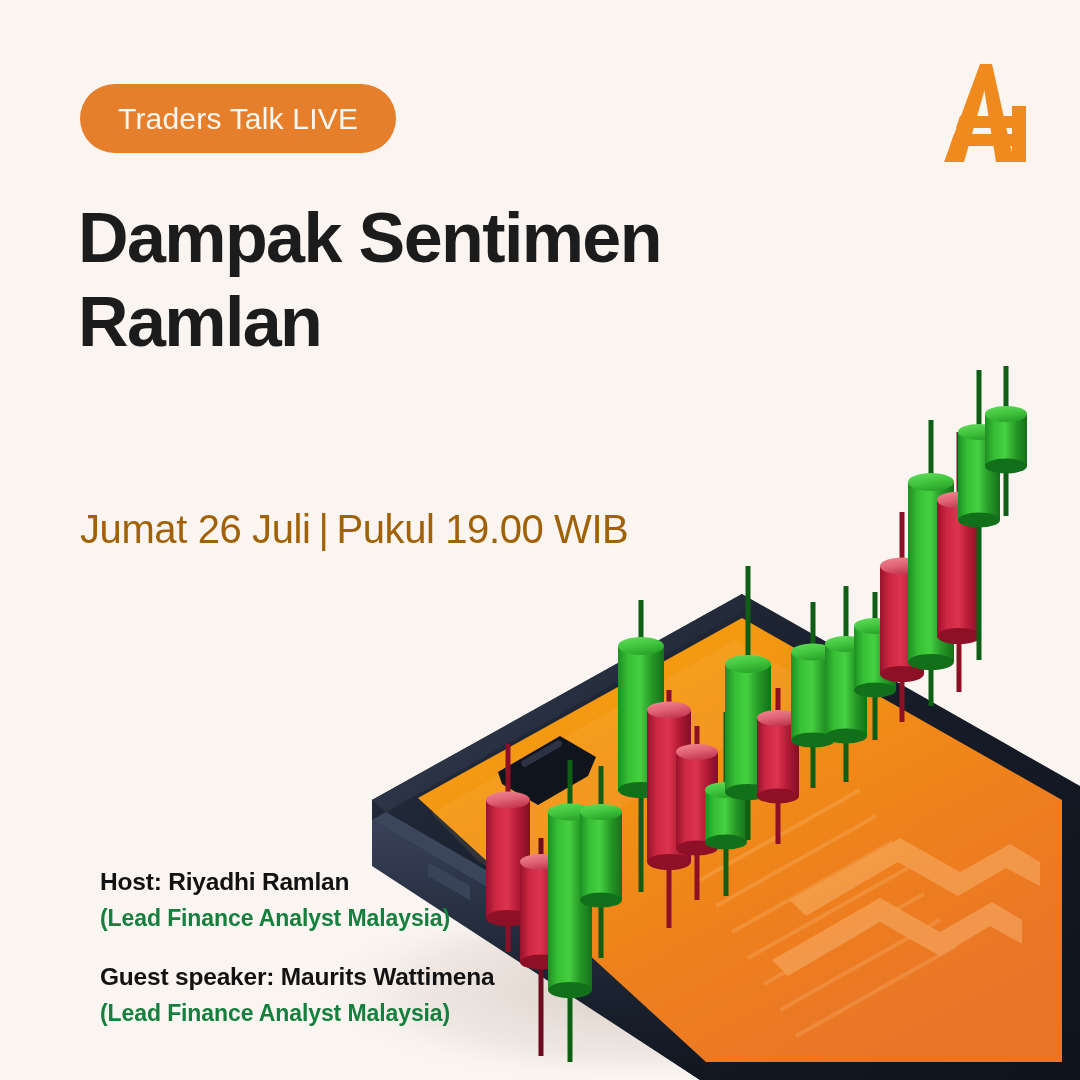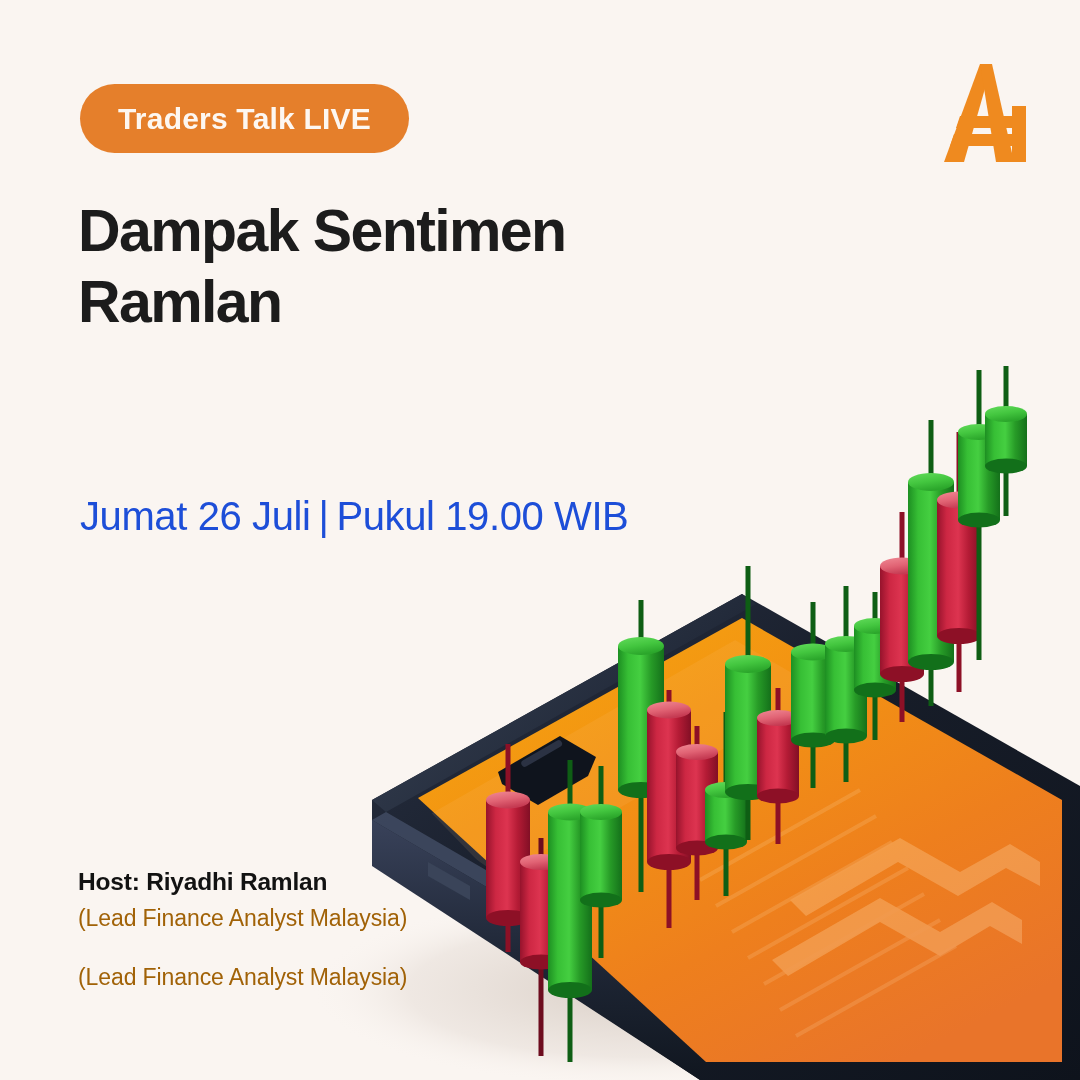--- a/index.html
+++ b/index.html
@@ -23,59 +23,59 @@
   
   #content { position:absolute; inset:0; z-index:4; }
 
   .badge {
     position:absolute; left:80px; top:84px;
     height:69px; padding:0 38px;
     display:flex; align-items:center;
     background:#e57f2b;
     border-radius:36px;
     color:#fdf7f1;
-    font-size:30px; font-weight:bold;
+    font-size:30px; font-weight:normal;
     letter-spacing:0.2px;
     white-space:nowrap;
   }
 
   .headline {
     position:absolute; left:78px; top:196px;
     width:760px;
     color:#1c1c1c;
-    font-size:59px;
+    font-size:70px;
     font-weight:bold;
     line-height:1.2;
     letter-spacing:-1.6px;
   }
   .headline .hl-line { display:block; white-space:nowrap; }
 
   .datetime {
-    position:absolute; left:80px; top:494px;
-    color:#1d4ed8;
+    position:absolute; left:80px; top:507px;
+    color:#a16207;
     font-size:40px;
     font-weight:normal;
     letter-spacing:-0.4px;
     white-space:nowrap;
   }
   .datetime .sep { padding:0 8px; font-weight:300; }
 
   .credits { position:absolute; left:78px; top:866px; width:520px; }
-  .credit-block { margin-bottom:26px; }
+  .credit-block { margin-bottom:26px;margin-left:22px; }
   .credit-block:last-child { margin-bottom:0; }
   .credit-name {
     color:#121212;
     font-size:24.5px; font-weight:bold;
     letter-spacing:-0.2px;
     line-height:1.3;
     white-space:nowrap;
   }
   .credit-role {
-    color:#a16207;
-    font-size:23px; font-weight:normal;
+    color:#15803d;
+    font-size:23px; font-weight:bold;
     letter-spacing:-0.1px;
     line-height:1.45;
     margin-top:4px;
     white-space:nowrap;
   }
 
   .logo { position:absolute; right:42px; top:58px; width:104px; height:110px; }
 </style>
 </head>
 <body>
@@ -335,20 +335,21 @@
     <div class="datetime">
       <span>Jumat 26 Juli</span><span class="sep">|</span><span>Pukul 19.00 WIB</span>
     </div>
 
     <div class="credits">
       <div class="credit-block">
         <div class="credit-name">Host: Riyadhi Ramlan</div>
         <div class="credit-role">(Lead Finance Analyst Malaysia)</div>
       </div>
       <div class="credit-block">
+        <div class="credit-name">Guest speaker: Maurits Wattimena</div>
         <div class="credit-role">(Lead Finance Analyst Malaysia)</div>
       </div>
     </div>
 
     <div class="logo">
       <svg viewBox="0 0 104 110" width="104" height="110" xmlns="http://www.w3.org/2000/svg">
         <g fill="#ef8a1f">
 
           <path d="M46 6 L58 6 L30 104 L10 104 Z"></path>
 

